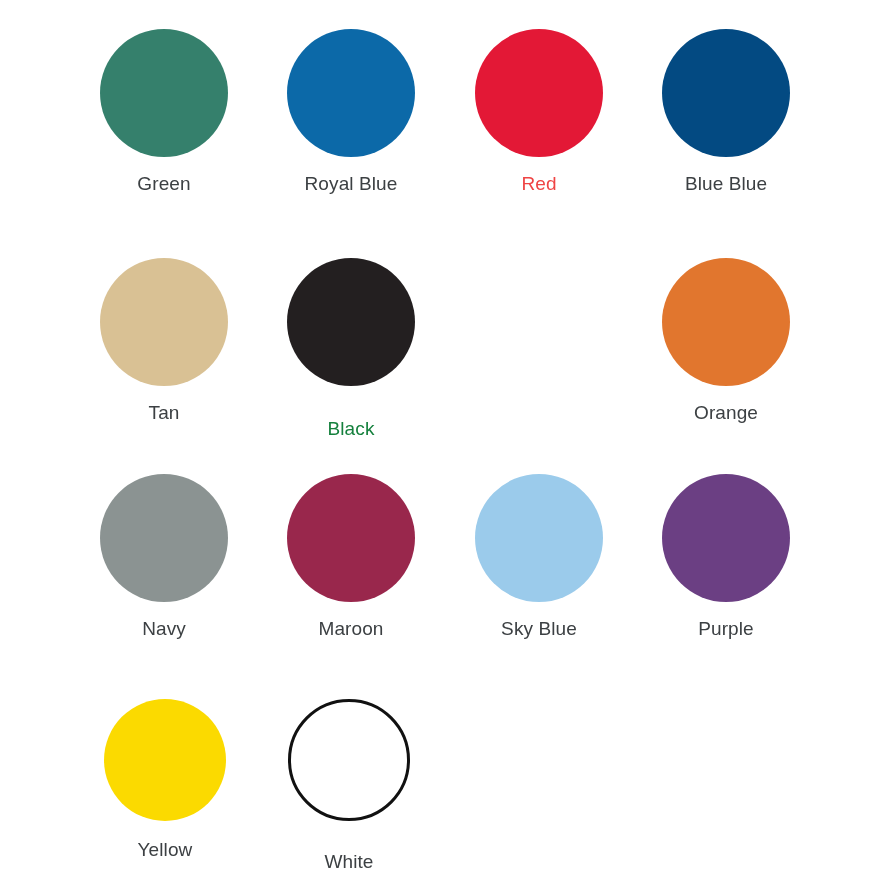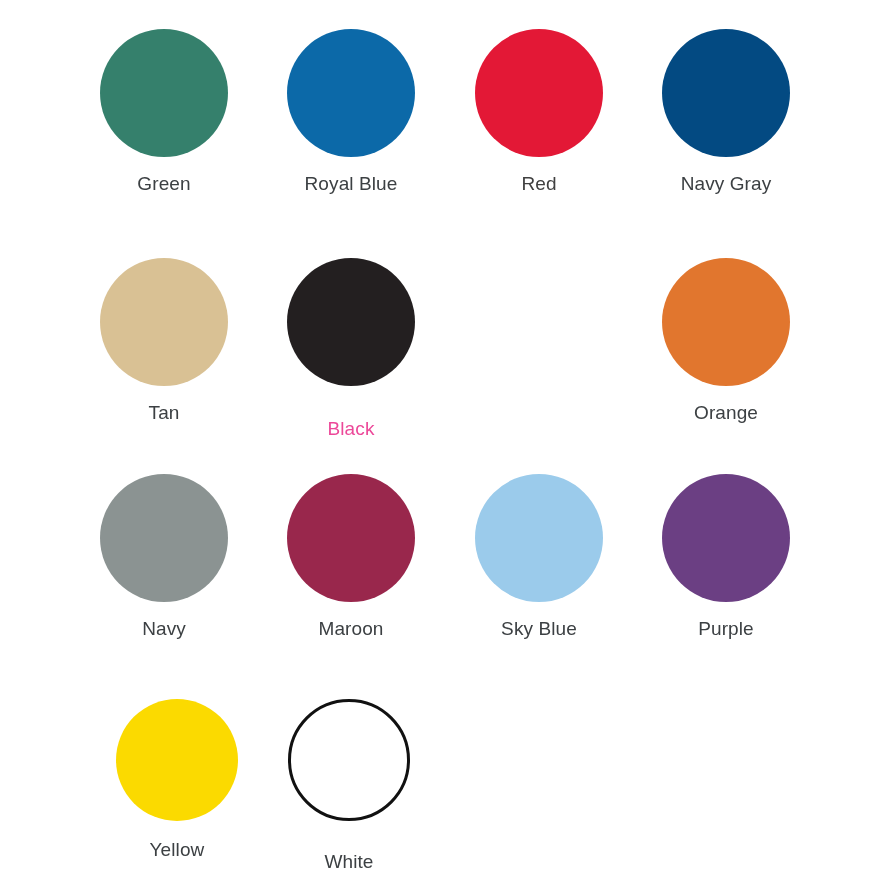--- a/index.html
+++ b/index.html
@@ -60,50 +60,50 @@
   .row-3 { top: 699px; }
 
   
   .row-3 .swatch-circle {
     width: 122px;
     height: 122px;
   }
   .row-3 .swatch-label {
     margin-top: 18px;
   }
-  .row-3.col-0 { left: 89px; }
+  .row-3.col-0 { left: 77px; }
   .row-3.col-1 { left: 261px; }
 </style>
 </head>
 <body style="background: rgb(255, 255, 255);">
 
 <div id="swatch-grid" style="background: rgb(255, 255, 255);">
     <div class="swatch-cell row-0 col-0">
       <div class="swatch-circle" style="background: rgb(53, 128, 108);"></div>
       <div class="swatch-label" style="color: rgb(60, 64, 67);">Green</div>
     </div>
     <div class="swatch-cell row-0 col-1">
       <div class="swatch-circle" style="background: rgb(12, 105, 168);"></div>
       <div class="swatch-label" style="color: rgb(60, 64, 67);">Royal Blue</div>
     </div>
     <div class="swatch-cell row-0 col-2">
       <div class="swatch-circle" style="background: rgb(227, 24, 54);"></div>
-      <div class="swatch-label" style="color: #404040;">Red</div>
+      <div class="swatch-label" style="color: #ef4444;">Red</div>
     </div>
     <div class="swatch-cell row-0 col-3">
       <div class="swatch-circle" style="background: rgb(3, 74, 130);"></div>
-      <div class="swatch-label" style="color: rgb(60, 64, 67);">Navy Gray</div>
+      <div class="swatch-label" style="color: rgb(60, 64, 67);">Blue Blue</div>
     </div>
     <div class="swatch-cell row-1 col-0">
       <div class="swatch-circle" style="background: rgb(217, 193, 148);"></div>
       <div class="swatch-label" style="color: rgb(60, 64, 67);">Tan</div>
     </div>
     <div class="swatch-cell row-1 col-1">
       <div class="swatch-circle" style="background: rgb(35, 31, 32);"></div>
-      <div class="swatch-label" style="color: #ec4899; margin-top: 32px;">Black</div>
+      <div class="swatch-label" style="color: #15803d; margin-top: 32px;">Black</div>
     </div>
     <div class="swatch-cell row-1 col-3">
       <div class="swatch-circle" style="background: rgb(225, 118, 46);"></div>
       <div class="swatch-label" style="color: rgb(60, 64, 67);">Orange</div>
     </div>
     <div class="swatch-cell row-2 col-0">
       <div class="swatch-circle" style="background: rgb(139, 147, 146);"></div>
       <div class="swatch-label" style="color: rgb(60, 64, 67);">Navy</div>
     </div>
     <div class="swatch-cell row-2 col-1">

